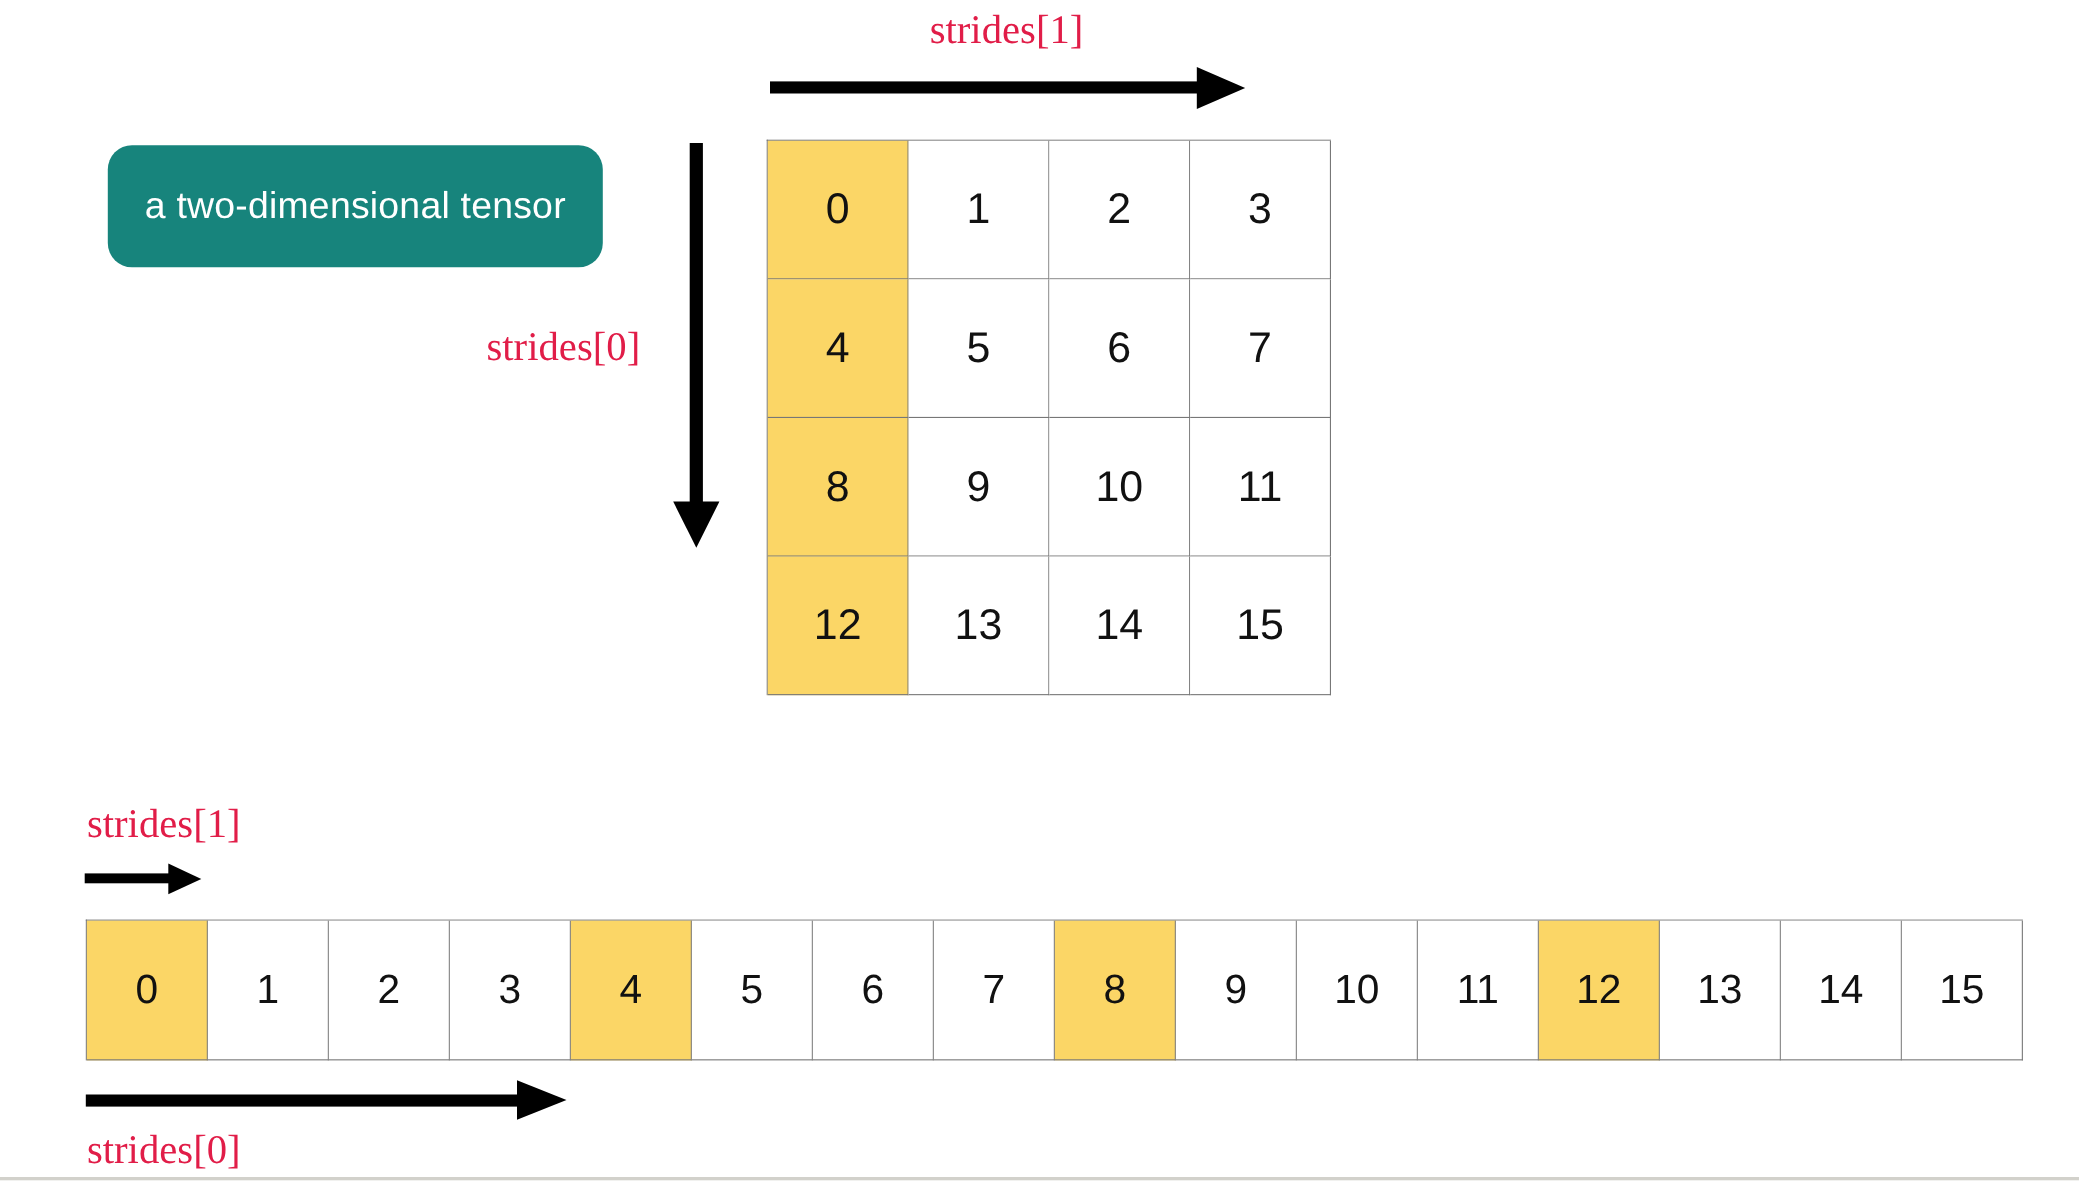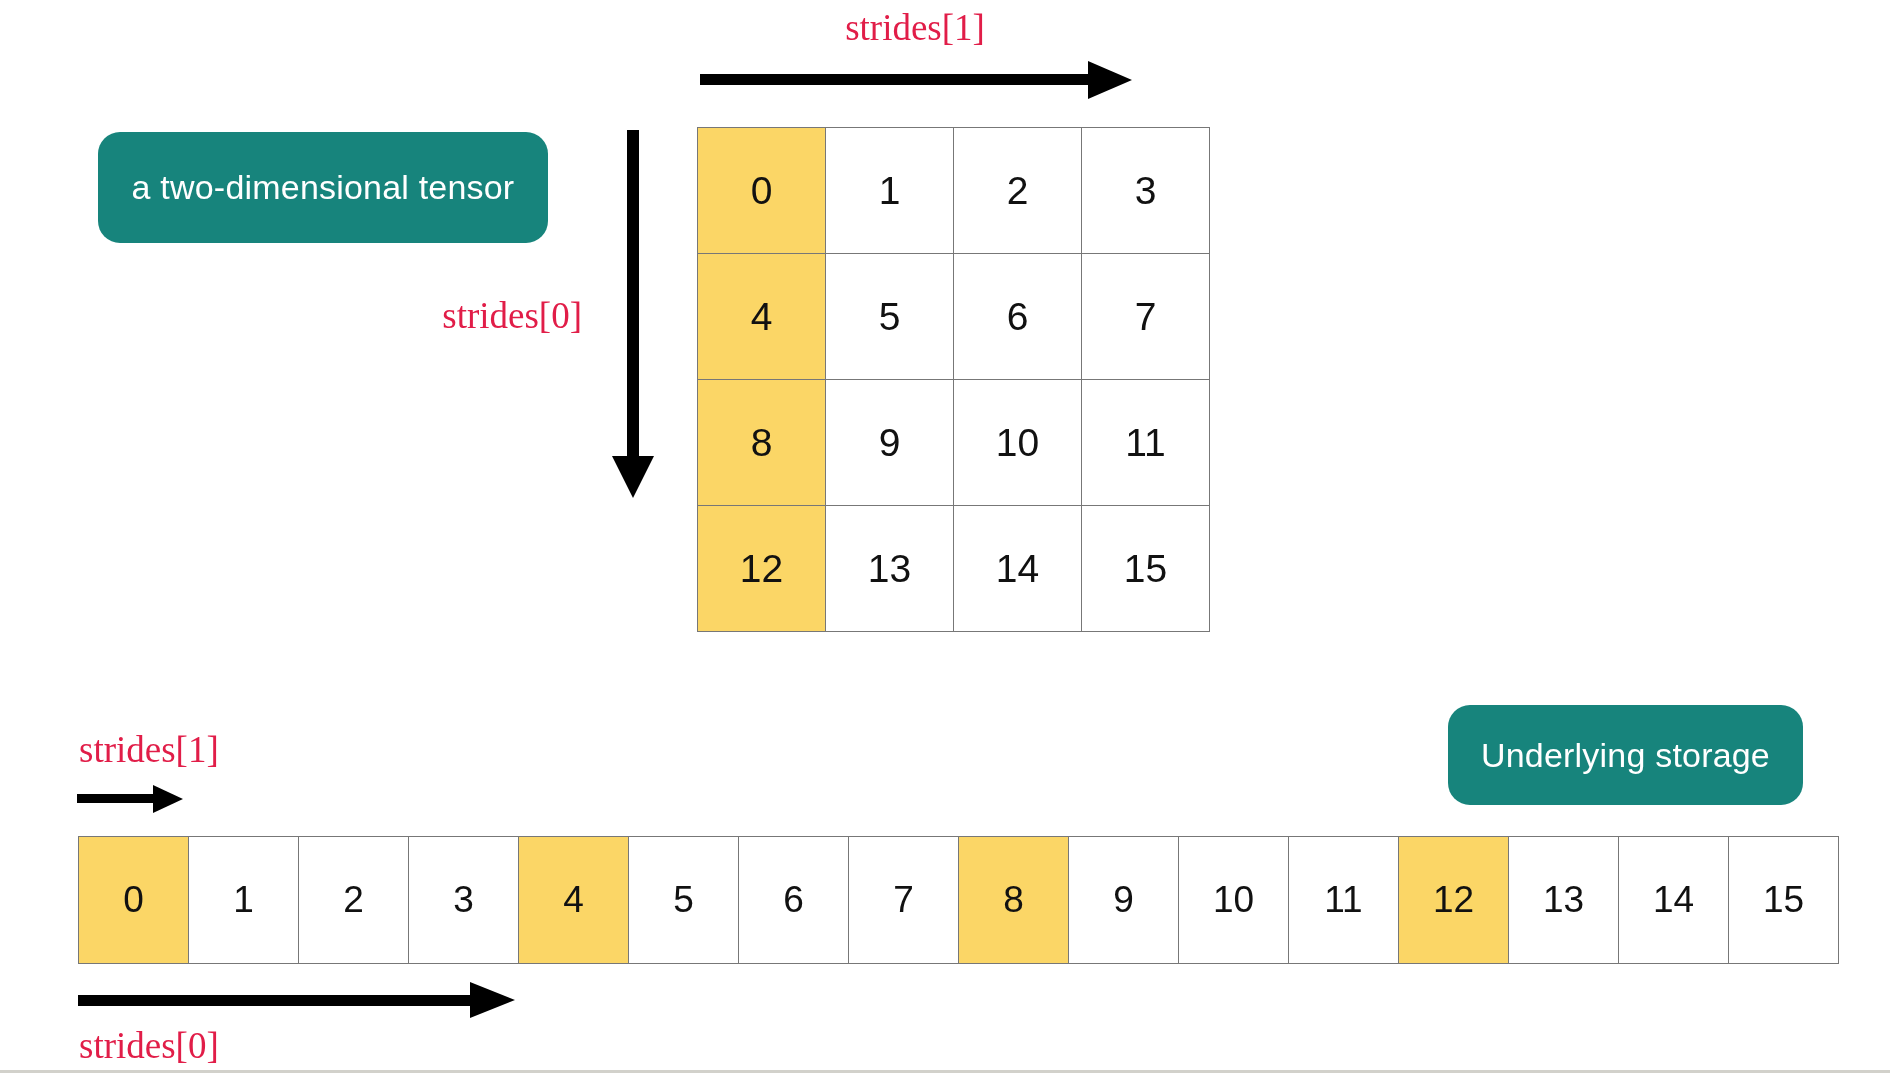--- a/index.html
+++ b/index.html
@@ -152,21 +152,20 @@
       <div class="cell">13</div>
       <div class="cell">14</div>
       <div class="cell">15</div>
     </div>
 
   <div class="stride-label strides1-bottom">strides[1]</div>
 
   <div class="arrow-shaft small-arrow-shaft"></div>
   <div class="arrow-head small-arrow-head"></div>
 
-  <div class="badge badge-storage">Underlying storage</div>
 
   <div class="storage-row">
       <div class="cell hl">0</div>
       <div class="cell">1</div>
       <div class="cell">2</div>
       <div class="cell">3</div>
       <div class="cell hl">4</div>
       <div class="cell">5</div>
       <div class="cell">6</div>
       <div class="cell">7</div>

